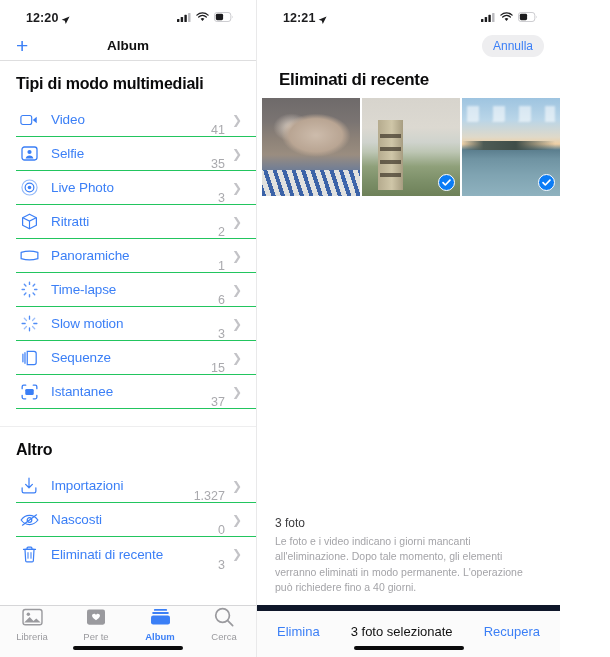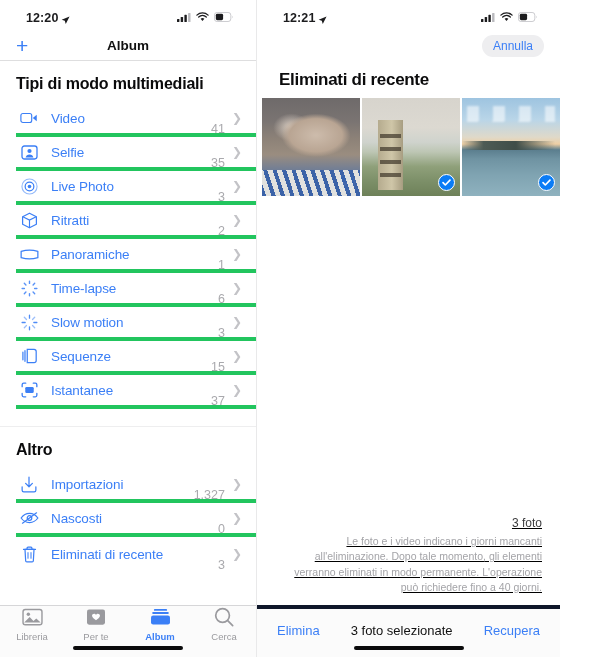--- a/index.html
+++ b/index.html
@@ -48,21 +48,21 @@
 
   
   .listarea { flex: 1 1 auto; overflow: hidden; background: #fff; }
   .section-title {
     font-size: 16px; font-weight: 700; color: #0b0b0c;
     padding: 14px 16px 10px 16px; letter-spacing: -.2px;
   }
   .row {
     display: flex; align-items: center;
     height: 34px; margin-left: 16px; padding-right: 14px;
-    border-bottom: 4px solid #22c55e;
+    border-bottom: 1px solid #22c55e;
     cursor: pointer;
   }
   .row:last-child { border-bottom: none; }
   .row .ic {
     width: 26px; flex: 0 0 26px;
     display: flex; align-items: center; justify-content: center;
     color: #3b7ff6;
   }
   .row .lbl {
     flex: 1 1 auto; font-size: 13.5px; color: #3b7ff6;
@@ -113,26 +113,26 @@
   }
   .check {
     position: absolute; right: 5px; bottom: 5px;
     width: 17px; height: 17px; border-radius: 50%;
     background: #0a7cf6; border: 1.5px solid #ffffff;
     display: flex; align-items: center; justify-content: center;
   }
   .check svg { display: block; }
 
   .r-spacer { flex: 1 1 auto; }
-  .r-footnote { text-align: right; padding: 0 18px 10px 18px; text-decoration: underline; }
+  .r-footnote { text-align: left; padding: 0 18px 10px 18px; }
   .fn-count { font-size: 12px; color: #3c3c3e; margin-bottom: 4px; }
   .fn-desc { font-size: 10.5px; color: #a4a4a8; line-height: 1.45; }
   .r-actionbar {
     flex: 0 0 52px; height: 52px;
-    border-top: 4px solid #0f172a; background: #fbfbfb;
+    border-top: 6px solid #0f172a; background: #fbfbfb;
     display: flex; align-items: center; justify-content: space-between;
     padding: 4px 20px 10px 20px;
   }
   .act { font-size: 13px; color: #3b7ff6; cursor: pointer; }
   .act.mid { color: #111; font-weight: 400; cursor: default; }
 
   
   .ph-cat {
     background:
       radial-gradient(ellipse 48px 30px at 55% 38%, #cdbcac 0%, #b9a593 55%, rgba(185,165,147,0) 72%),

